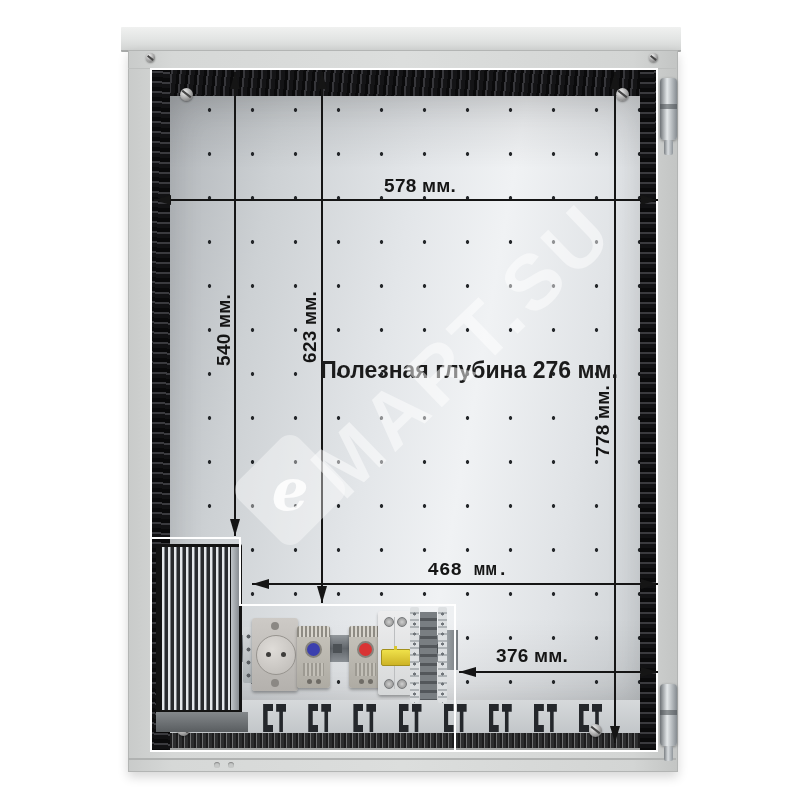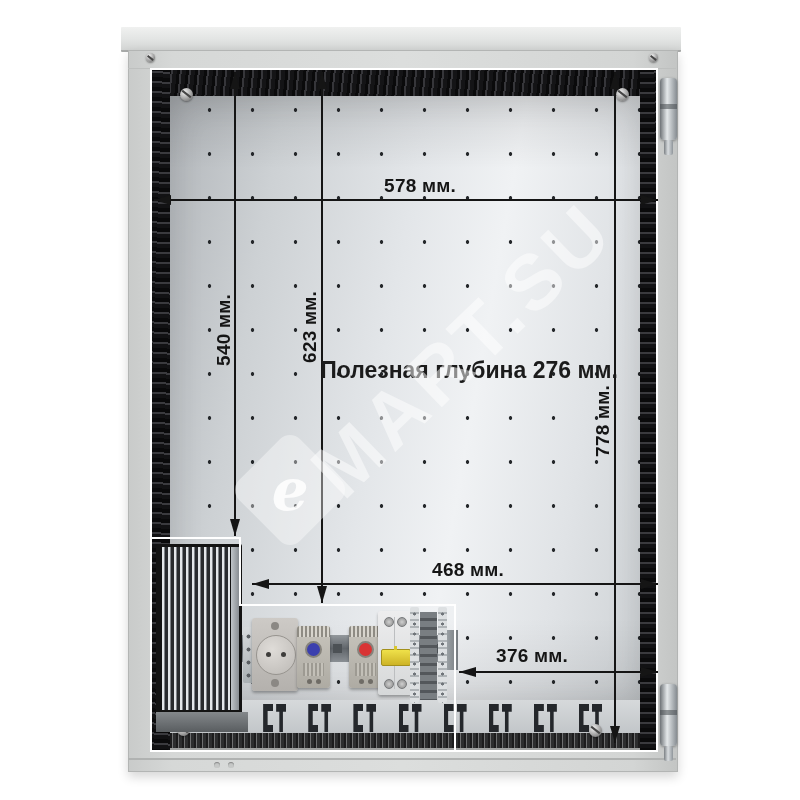--- a/index.html
+++ b/index.html
@@ -278,21 +278,21 @@
       <polygon points="658,584 641,579 641,589"></polygon>
       <polygon points="459,672 476,667 476,677"></polygon>
       <polygon points="658,672 641,667 641,677"></polygon>
     </g>
   </svg>
 
   <div class="dim" style="left:420px;top:186px;">578 мм.</div>
   <div class="dim vert" style="left:224px;top:330px;">540 мм.</div>
   <div class="dim vert" style="left:310px;top:327px;">623 мм.</div>
   <div class="dim vert" style="left:603px;top:421px;">778 мм.</div>
-  <div class="dim" style="left:468px;top:570px;">468 мм.</div>
+  <div class="dim" style="left:468px;top:570px;font-family:Liberation Mono, monospace;">468 мм.</div>
   <div class="dim" style="left:532px;top:656px;">376 мм.</div>
   <div class="depth-note" style="left:469px;top:370px;">Полезная глубина 276 мм.</div>
 
   <div class="abs wm-logo">
       <span>e</span>
     </div>
   <div class="abs wm-text">MART.SU</div>
 
 </div>
 

